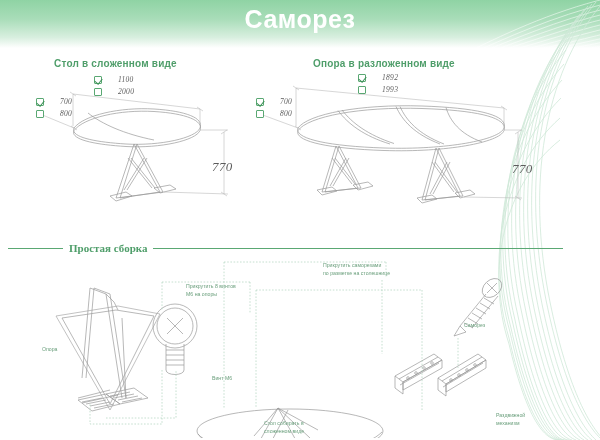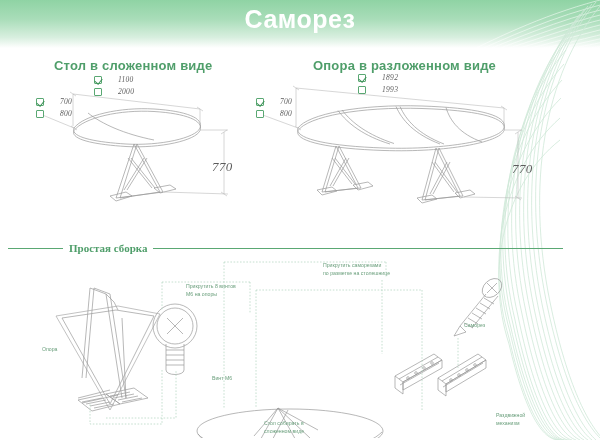--- a/index.html
+++ b/index.html
@@ -45,21 +45,21 @@
   #right-swirl {
     position: absolute;
     right: 0; top: 0;
     width: 130px; height: 440px;
     pointer-events: none;
   }
 
   
   .section-heading {
     position: absolute;
-    font-size: 13px;
+    font-size: 10px;
     font-weight: bold;
     color: #4f9e6a;
     letter-spacing: 0.2px;
     white-space: nowrap;
   }
   #heading-folded { left: 54px; top: 58px; }
   #heading-unfolded { left: 313px; top: 58px; }
 
   
   #assembly-divider {

